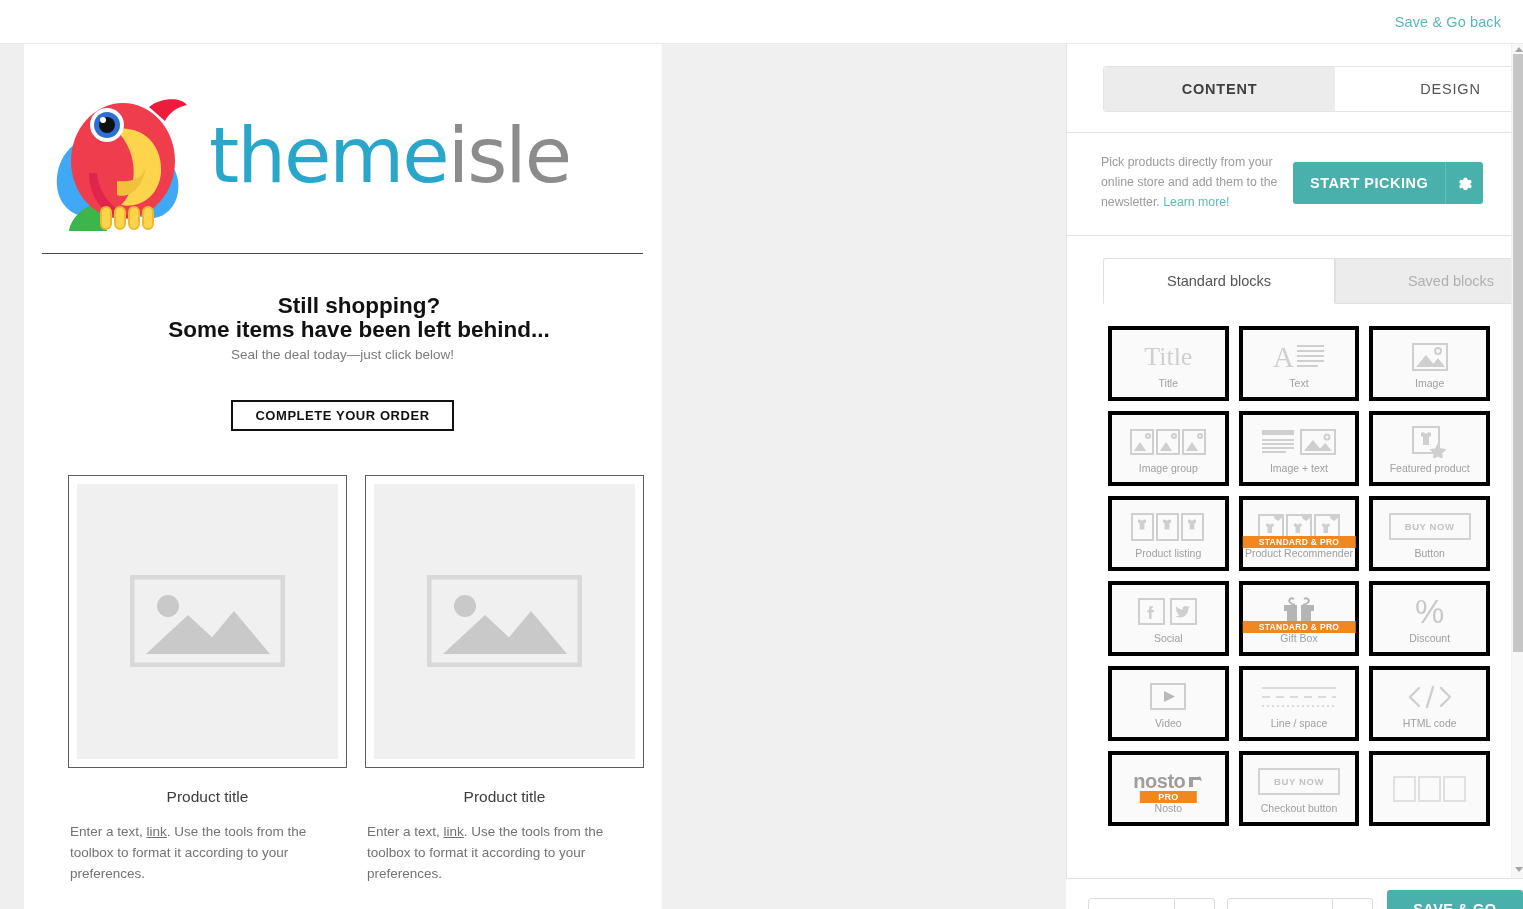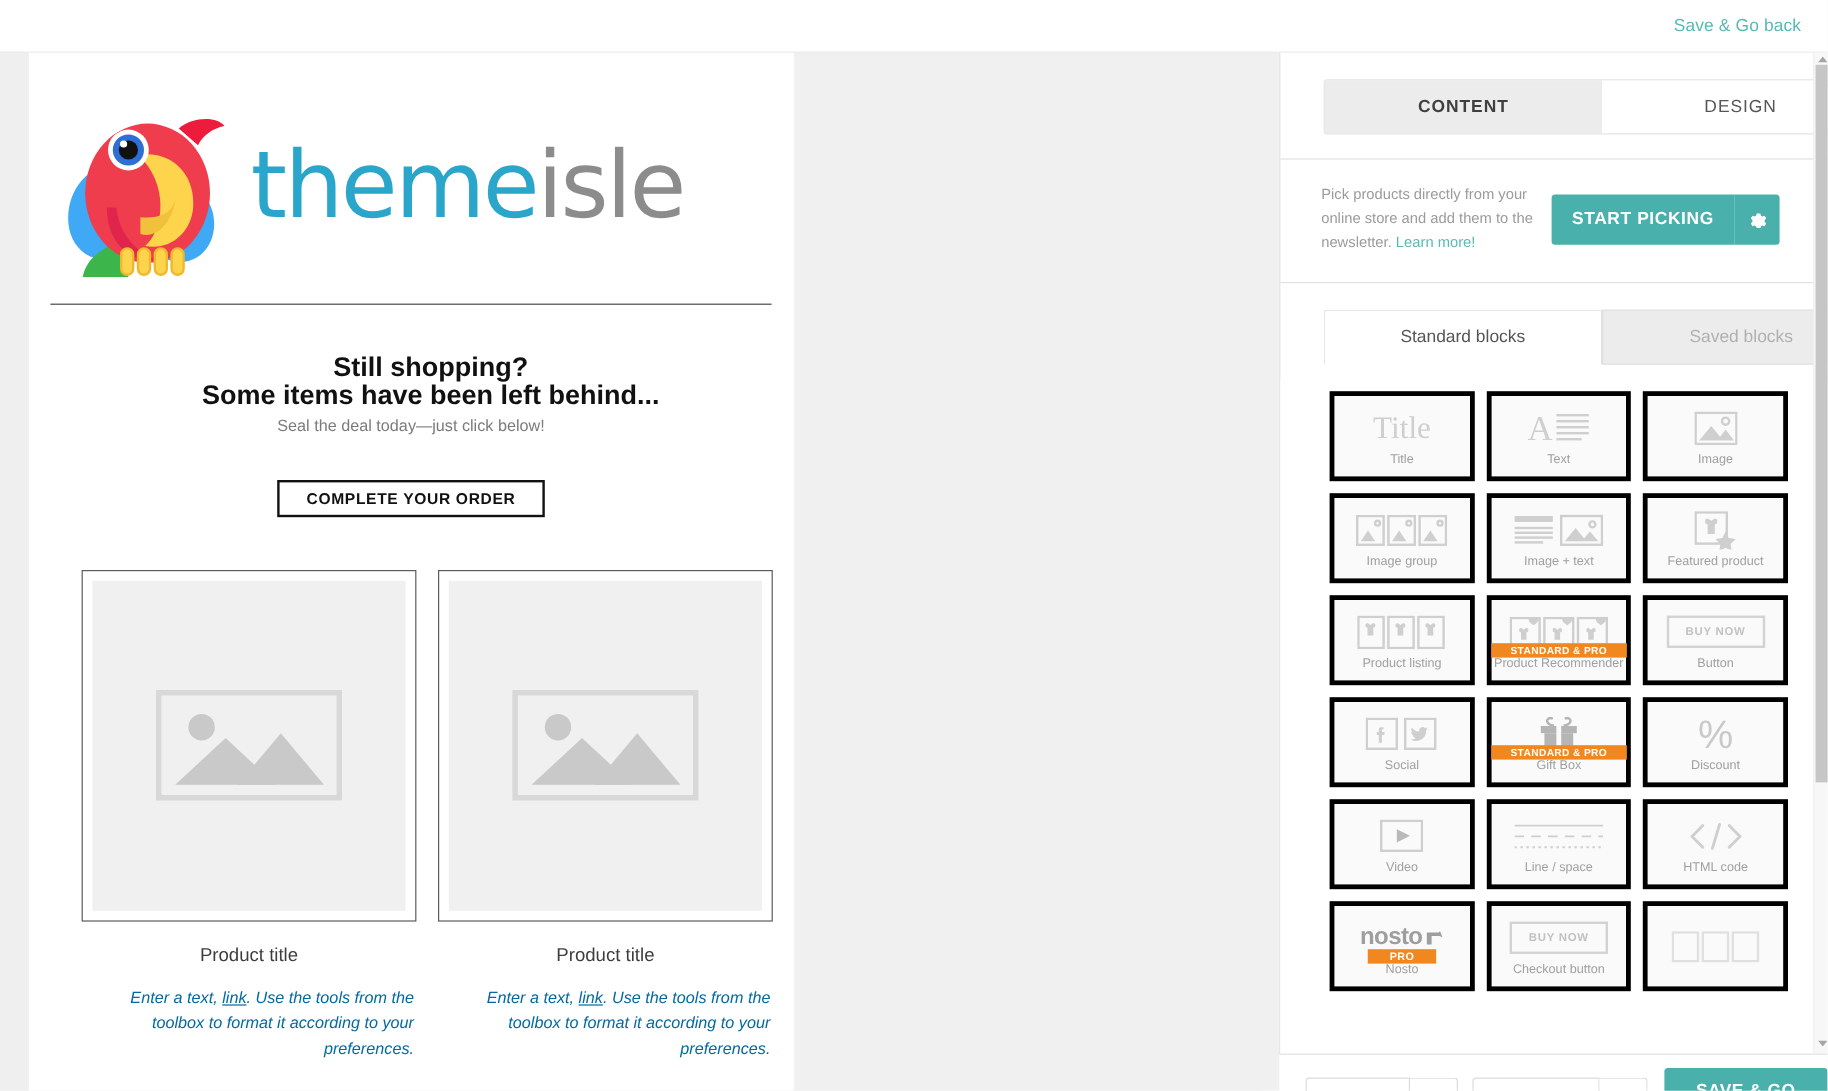--- a/index.html
+++ b/index.html
@@ -88,22 +88,22 @@
   }
   .product-imgfill{
     width:100%; height:100%; background:#f0f0f0;
     display:flex; align-items:center; justify-content:center;
   }
   .ph-icon{ width:155px; height:92px; }
   .product-title{
     text-align:center; font-size:15.5px; color:#3d3d3d; margin-top:20px;
   }
   .product-desc{
-    text-align:right; font-size:13.5px; color:#0369a1; line-height:1.55;
-    margin-top:16px; padding:0 2px;font-style:italic;
+    text-align:left; font-size:13.5px; color:#737373; line-height:1.55;
+    margin-top:16px; padding:0 2px;
   }
   .product-desc u{ text-decoration:underline; }
 
   
   .right-panel{
     position:absolute; left:1066px; top:0; width:537px; height:865px;
     background:#ffffff; border-left:1px solid #e2e2e2;
   }
   .rp-section{ border-bottom:1px solid #e2e2e2; }
 

